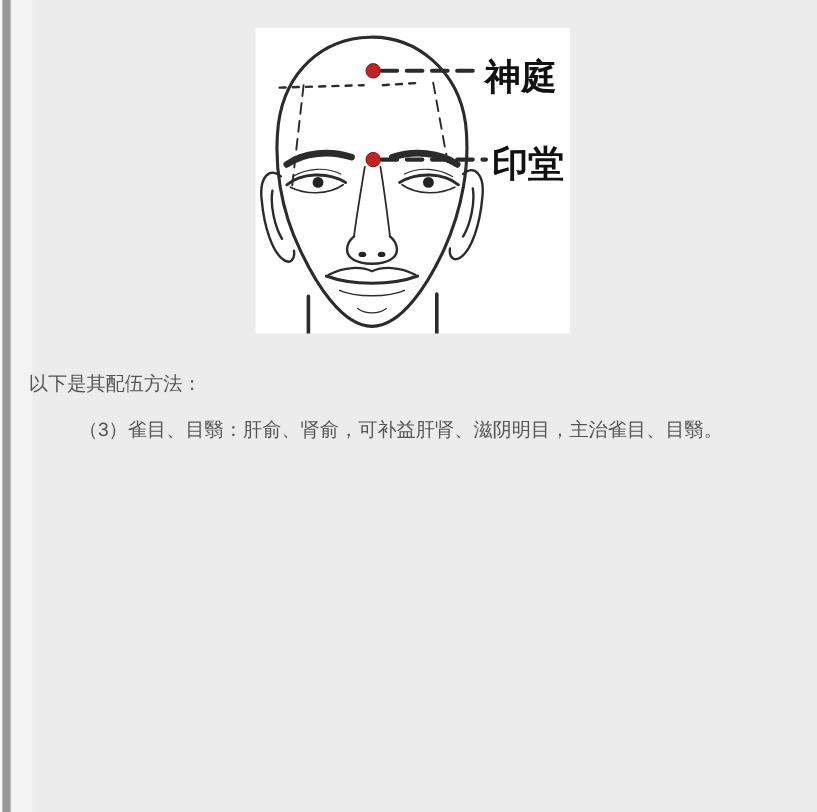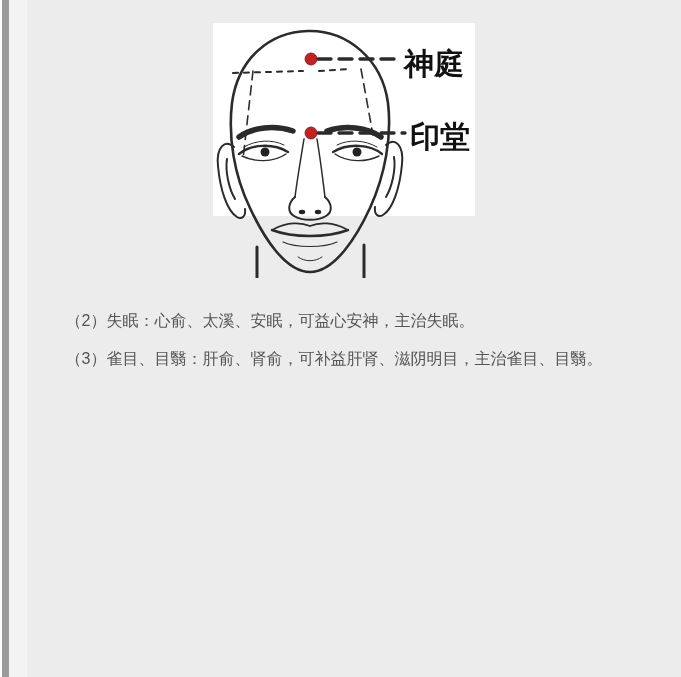--- a/index.html
+++ b/index.html
@@ -5,21 +5,21 @@
   html,body{margin:0;padding:0;}
   body{
     width:681px;height:677px;overflow:hidden;position:relative;
     background:#ececec;
     font-family:"Liberation Sans","DejaVu Sans",sans-serif;
   }
   .edge-sliver{position:absolute;left:0;top:0;width:2px;height:677px;background:#fbfbfb;}
   .accent-bar{position:absolute;left:2px;top:0;width:7px;height:677px;background:#9a9a9a;}
   .soft-strip{position:absolute;left:9px;top:0;width:18px;height:677px;background:#f3f3f3;}
   .figure-box{
-    position:absolute;left:213px;top:23px;width:262px;height:193px;
+    position:absolute;left:213px;top:23px;width:262px;height:255px;
     background:#ffffff;
   }
   .figure-box svg{display:block;}
   .article{
     position:absolute;left:24px;top:302px;width:636px;
     font-size:16px;line-height:38px;color:#555555;
     letter-spacing:0px;
   }
   .article p{margin:0;padding:0;word-break:break-all;}
   .ind0{text-indent:0;}
@@ -80,16 +80,16 @@
 
     <circle cx="98" cy="36" r="6" stroke="#7a0f0f" stroke-width="0.8" fill="#c32222"></circle>
     <circle cx="98" cy="110" r="6" stroke="#7a0f0f" stroke-width="0.8" fill="#c32222"></circle>
 
     <text class="figlabel" x="191" y="51">神庭</text>
     <text class="figlabel" x="197" y="124">印堂</text>
   </svg>
 </div>
 
 <div class="article">
-  <p class="ind26">（2）失眠：心俞、太溪、安眠，可益心安神，主治失眠。</p>
+  <p class="ind0">以下是其配伍方法：</p>
   <p class="ind26">（3）雀目、目翳：肝俞、肾俞，可补益肝肾、滋阴明目，主治雀目、目翳。</p>
 
 </div>
 
 </body></html>

